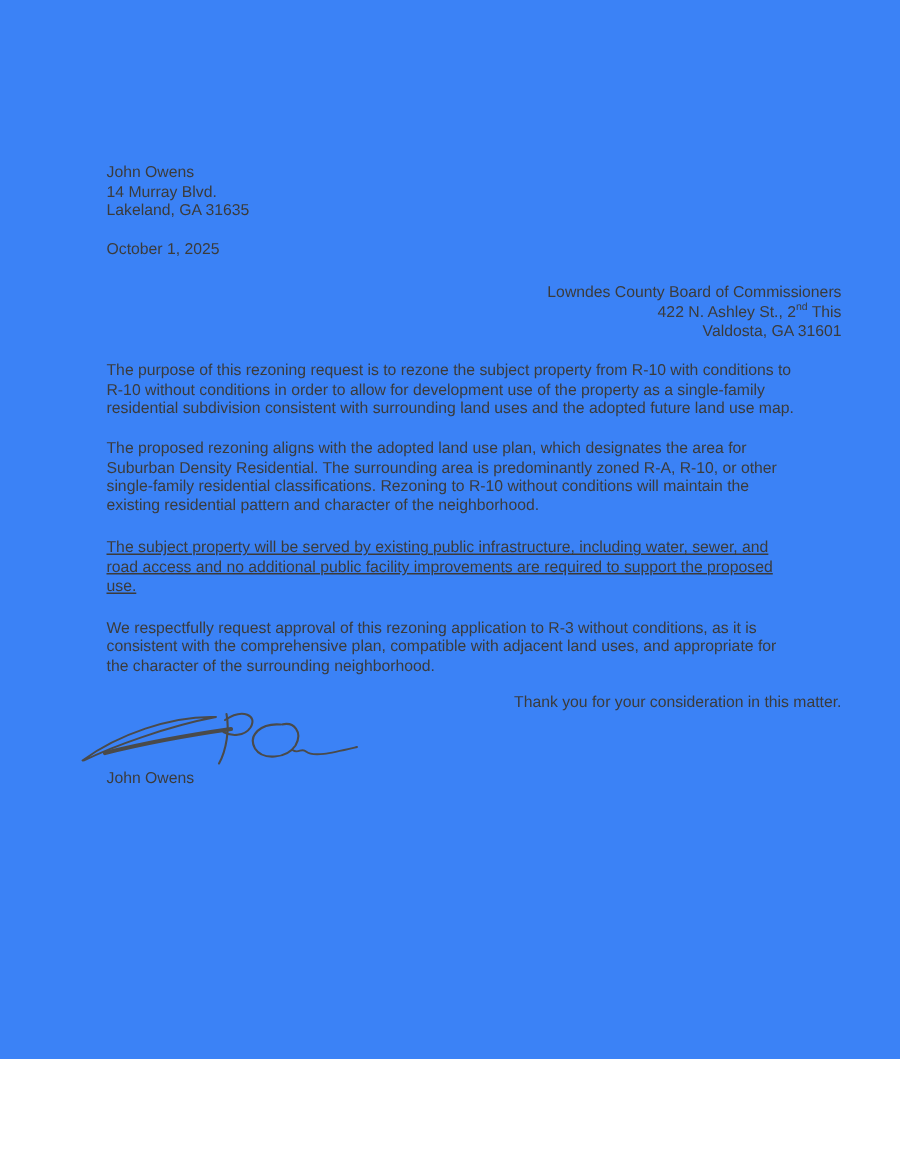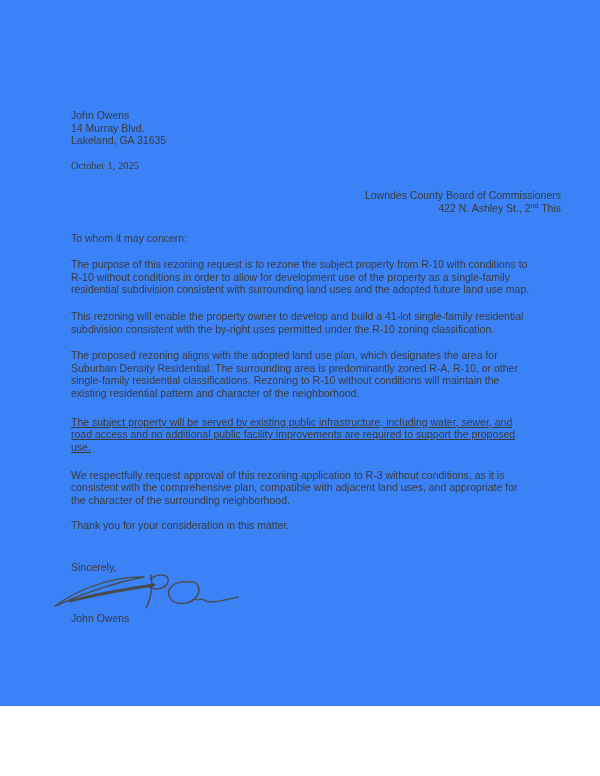--- a/index.html
+++ b/index.html
@@ -18,27 +18,27 @@
 
   .content {
     position: absolute;
     left: 71px;
     top: 109px;
     width: 490px;
   }
 
   .block { white-space: pre-line; }
 
-  .date-block      { margin-top: 13px; font-family: Liberation Serif, serif; }
+  .date-block      { margin-top: 13px; }
   .recipient-block { margin-top: 17px; text-align: right; }
   .salutation      { margin-top: 17px; }
   .para            { margin-top: 14px; }
   .para-4          { margin-top: 16px; text-decoration: underline; }
   .para-5          { margin-top: 15.5px; }
-  .para-6          { margin-top: 12px; }
+  .para-6          { margin-top: 12px; text-align: right; }
   .closing         { margin-top: 30px; }
 
   sup.ord {
     font-size: 7px;
     line-height: 0;
     vertical-align: super;
   }
 
   .signature-wrap { height: 40px; }
   .signature-wrap svg {
@@ -56,47 +56,44 @@
 
     <div class="block sender-block">John Owens
 14 Murray Blvd.
 Lakeland, GA 31635</div>
 
     <div class="block date-block">October 1, 2025</div>
 
     <div class="recipient-block">
       <div>Lowndes County Board of Commissioners</div>
       <div><span>422 N. Ashley St., 2</span><sup class="ord">nd</sup><span> This</span></div>
+      <div>Valdosta, GA 31601</div>
     </div>
 
-    <div class="block salutation">To whom it may concern:</div>
 
     <div class="block para para-1">The purpose of this rezoning request is to rezone the subject property from R-10 with conditions to
 R-10 without conditions in order to allow for development use of the property as a single-family
 residential subdivision consistent with surrounding land uses and the adopted future land use map.</div>
 
-    <div class="block para para-2">This rezoning will enable the property owner to develop and build a 41-lot single-family residential
-subdivision consistent with the by-right uses permitted under the R-10 zoning classification.</div>
 
     <div class="block para para-3">The proposed rezoning aligns with the adopted land use plan, which designates the area for
 Suburban Density Residential. The surrounding area is predominantly zoned R-A, R-10, or other
 single-family residential classifications. Rezoning to R-10 without conditions will maintain the
 existing residential pattern and character of the neighborhood.</div>
 
     <div class="block para para-4">The subject property will be served by existing public infrastructure, including water, sewer, and
 road access and no additional public facility improvements are required to support the proposed
 use.</div>
 
     <div class="block para para-5">We respectfully request approval of this rezoning application to R-3 without conditions, as it is
 consistent with the comprehensive plan, compatible with adjacent land uses, and appropriate for
 the character of the surrounding neighborhood.</div>
 
     <div class="block para para-6">Thank you for your consideration in this matter.</div>
 
-    <div class="block closing">Sincerely,</div>
 
     <div class="signature-wrap">
       <svg width="198" height="40" viewBox="0 0 198 40">
         <g fill="none" stroke="#4a4a4a" stroke-linecap="round" stroke-linejoin="round">
           <path stroke-width="1.3" d="M5,34 C28,17 64,4 94,5 C62,11 24,25 6,34"></path>
           <path stroke-width="2.8" d="M20,29 C48,22 76,17 104,13"></path>
           <path stroke-width="1.4" d="M101,3 C103,13 101,27 96,36"></path>
           <path stroke-width="1.4" d="M100,7 C112,-1 122,4 117,12 C113,18 104,18 99,15"></path>
           <path stroke-width="1.4" d="M137,10 C124,9 115,17 120,26 C125,34 141,33 147,24 C152,15 146,8 138,10"></path>
           <path stroke-width="1.3" d="M145,27 C149,30 151,25 154,28 C159,32 171,29 188,25"></path>

